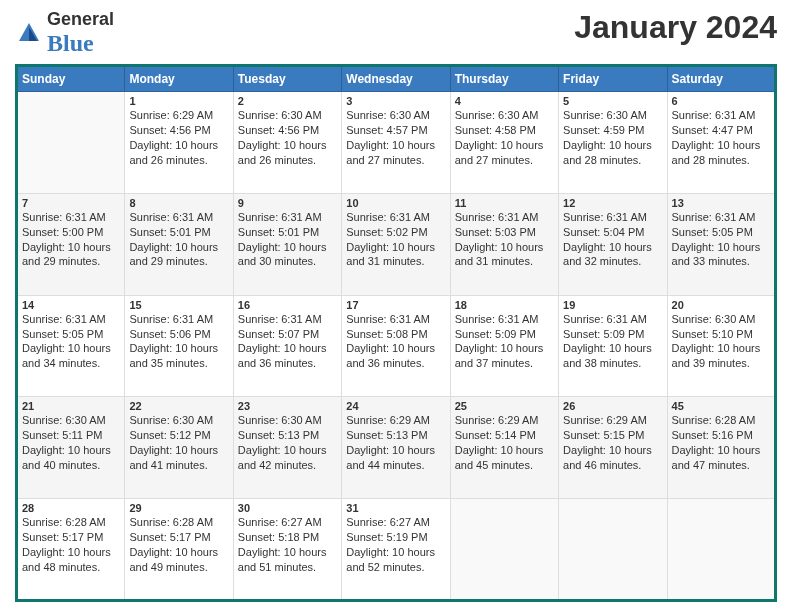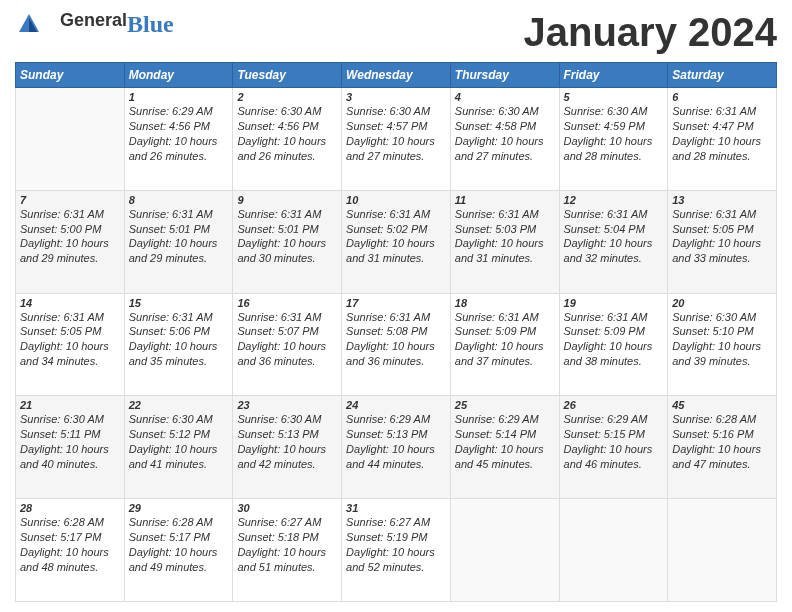--- a/index.html
+++ b/index.html
@@ -22,23 +22,22 @@
       justify-content: space-between;
       align-items: flex-start;
       margin-bottom: 8px;
     }
     .logo {
       display: flex;
       align-items: center;
     }
     .logo-text {
       display: flex;
-      flex-direction: row;
+      flex-direction: column;
       line-height: 1.1;
-      margin-left: 13px;
     }
     .logo-general {
       font-size: 18px;
       font-weight: bold;
       color: #333;
     }
     .logo-blue {
       font-size: 24px;
       font-weight: bold;
       color: #3a7abf;
@@ -46,36 +45,35 @@
     }
     .logo-icon {
       width: 28px;
       height: 28px;
       margin-right: 4px;
     }
     .title-block {
       text-align: right;
     }
     .main-title {
-      font-size: 40px;
+      font-size: 32px;
       font-weight: bold;
       color: #333;
       line-height: 1.1;
     }
     .subtitle {
       font-size: 16px;
       color: #555;
     }
     .calendar {
       flex: 1;
-      border: 1px solid #0f766e;
+      border: 3px solid #0f766e;
       border-collapse: collapse;
       width: 100%;
       table-layout: fixed;
-      font-style: italic;
     }
     .calendar th {
       background: #3a7abf;
       color: #fff;
       font-size: 12px;
       font-weight: bold;
       padding: 5px 4px;
       text-align: left;
       border: 1px solid #2e6099;
     }

